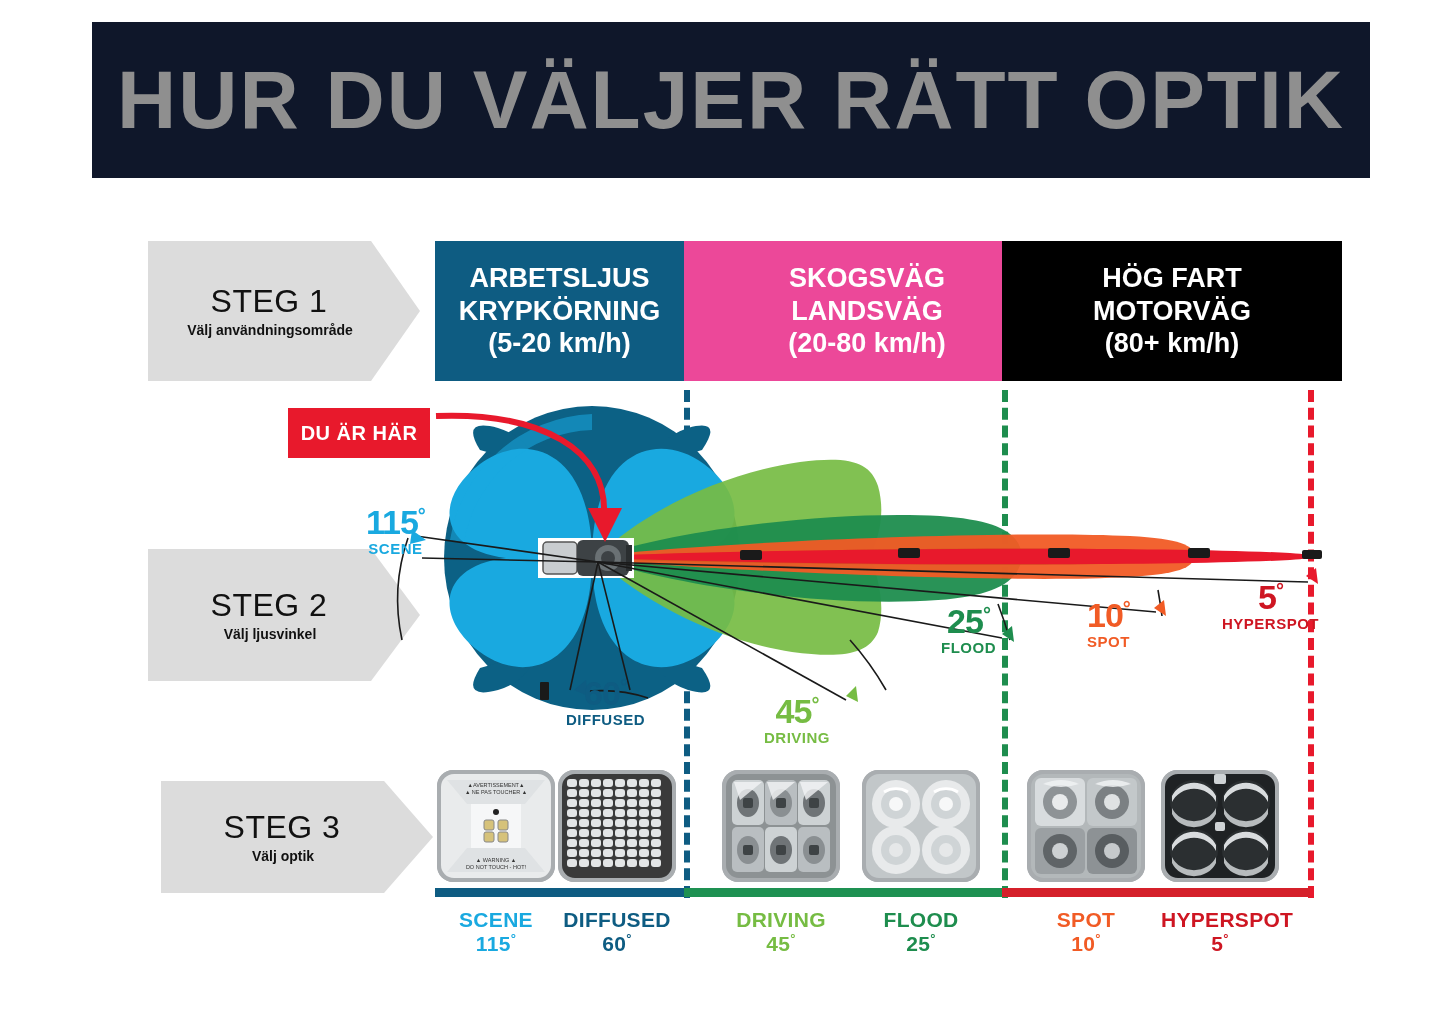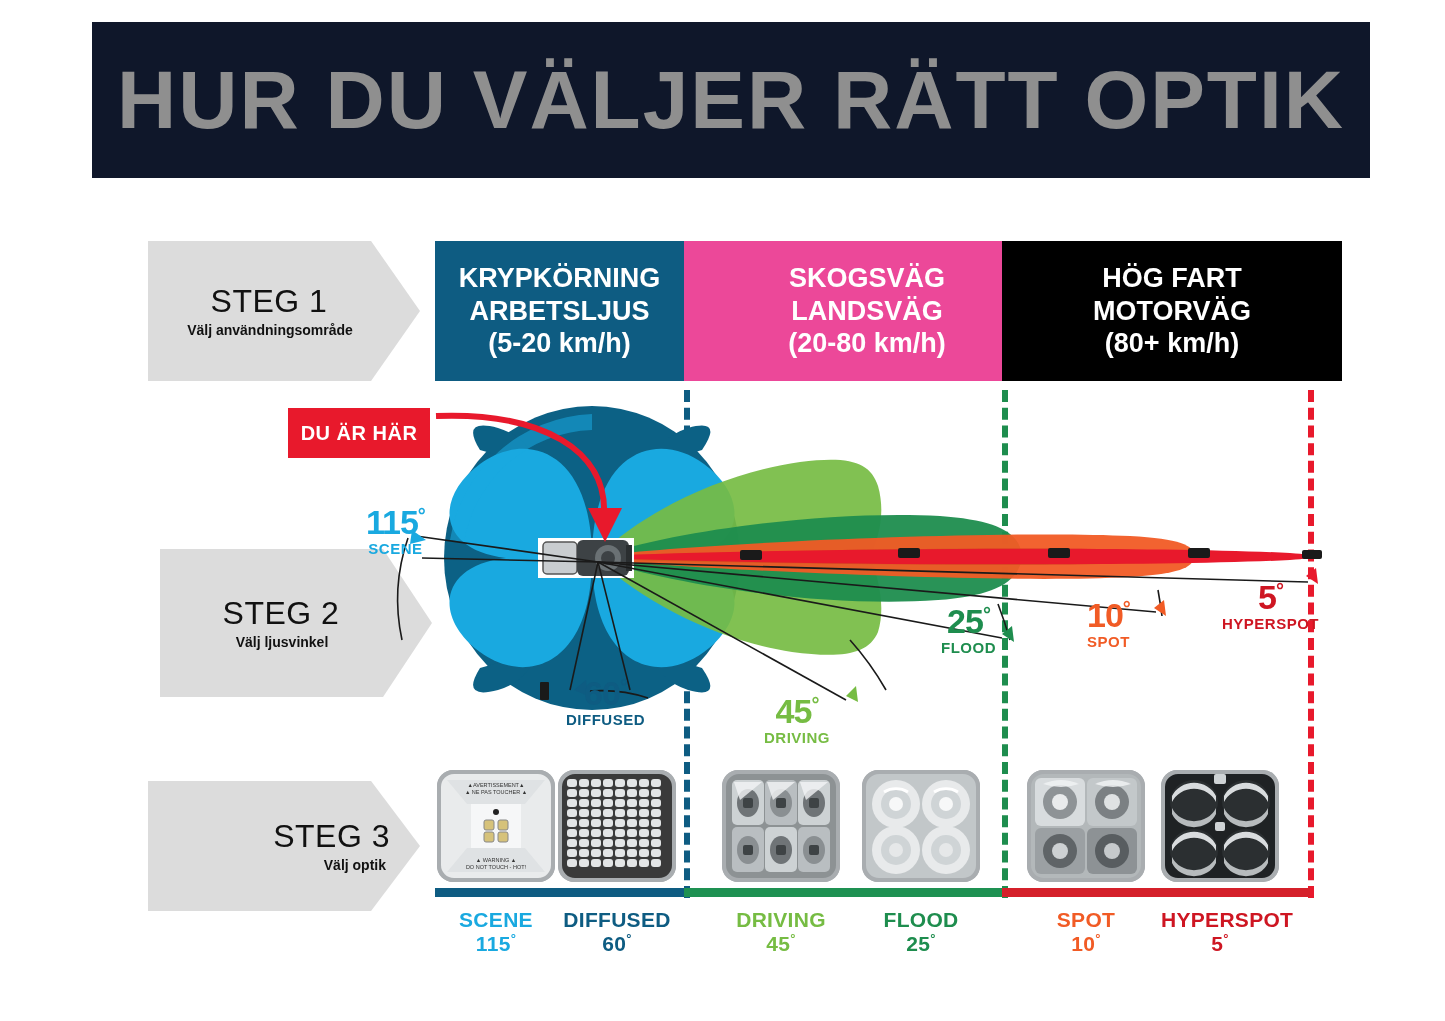--- a/index.html
+++ b/index.html
@@ -13,22 +13,22 @@
     line-height:1;white-space:nowrap;}
 
   
   .steg-tag{position:absolute;background:#dcdcdc;display:flex;flex-direction:column;
     align-items:center;justify-content:center;text-align:center;color:#111;
     clip-path:polygon(0 0, 82% 0, 100% 50%, 82% 100%, 0 100%);}
   .steg-title{font-size:32px;font-weight:normal;line-height:1.1;letter-spacing:.5px;}
   .steg-sub{font-size:14px;font-weight:bold;line-height:1.15;margin-top:3px;
     padding:0 6px;}
   #steg1-tag{left:148px;top:241px;width:272px;height:140px;}
-  #steg2-tag{left:160px;top:549px;width:272px;height:148px;}
-  #steg3-tag{left:148px;top:781px;width:272px;height:130px;align-items:flex-end;}
+  #steg2-tag{left:148px;top:549px;width:272px;height:132px;}
+  #steg3-tag{left:161px;top:781px;width:272px;height:112px;}
   #steg1-tag .steg-sub{padding-right:34px;}
   #steg2-tag .steg-sub,#steg3-tag .steg-sub{padding-right:34px;}
   #steg1-tag .steg-title,#steg2-tag .steg-title,#steg3-tag .steg-title{padding-right:30px;}
 
   
   .cat-panel{position:absolute;top:241px;height:140px;color:#fff;display:flex;
     flex-direction:column;align-items:center;justify-content:center;text-align:center;
     font-size:27px;font-weight:bold;line-height:1.22;}
   #cat-panel-work{left:435px;width:249px;background:#0e5c82;}
   #cat-panel-forest{left:684px;width:318px;background:#ec4899;padding-left:24px;}
@@ -91,22 +91,22 @@
 <div id="title-banner">
   <div id="title-text">HUR DU VÄLJER RÄTT OPTIK</div>
 </div>
 
 <div class="steg-tag" id="steg1-tag">
   <div class="steg-title">STEG 1</div>
   <div class="steg-sub">Välj användningsområde</div>
 </div>
 
 <div class="cat-panel" id="cat-panel-work">
+  <div>ARBETSLJUS</div>
   <div>KRYPKÖRNING</div>
-  <div>ARBETSLJUS</div>
   <div>(5-20 km/h)</div>
 </div>
 <div class="cat-panel" id="cat-panel-forest">
   <div>SKOGSVÄG</div>
   <div>LANDSVÄG</div>
   <div>(20-80 km/h)</div>
 </div>
 <div class="cat-panel" id="cat-panel-highway">
   <div>HÖG FART</div>
   <div>MOTORVÄG</div>

